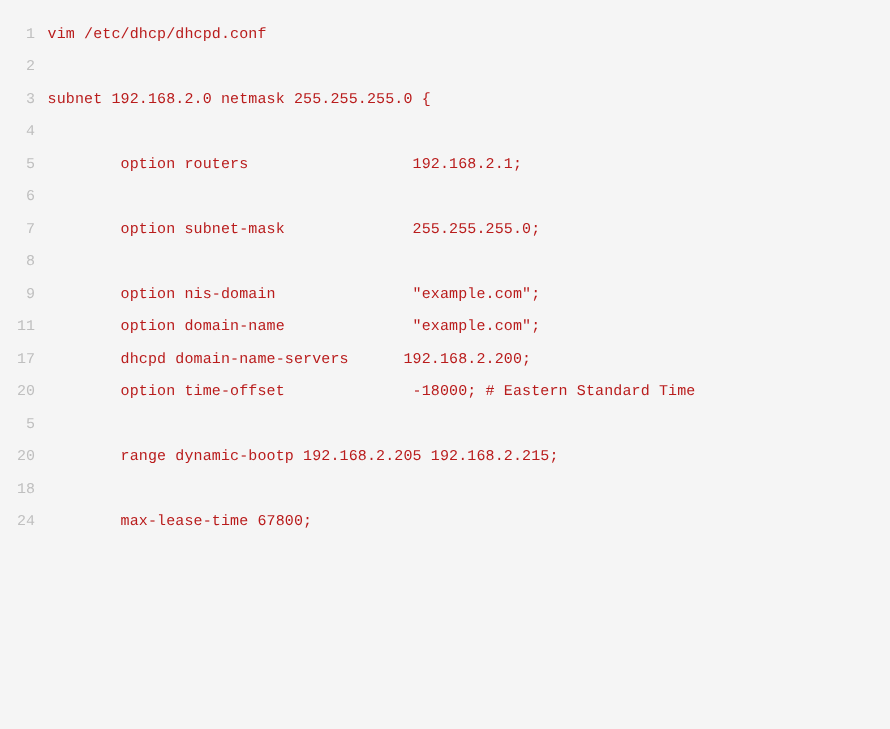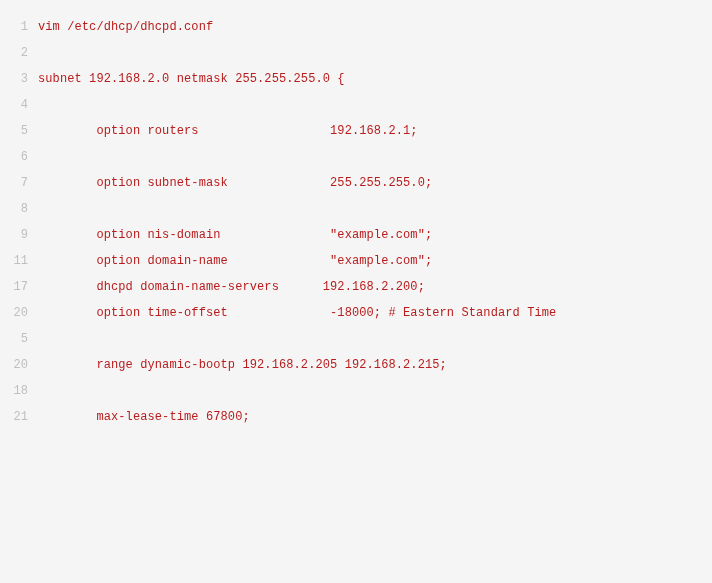--- a/index.html
+++ b/index.html
@@ -95,16 +95,16 @@
   </div>
   <div class="line">
     <span class="gutter">20</span>
     <span class="content">        range dynamic-bootp 192.168.2.205 192.168.2.215;</span>
   </div>
   <div class="line">
     <span class="gutter">18</span>
     <span class="content"></span>
   </div>
   <div class="line">
-    <span class="gutter">21</span>
+    <span class="gutter">24</span>
     <span class="content">        max-lease-time 67800;</span>
   </div>
 </div>
 
 </body></html>

